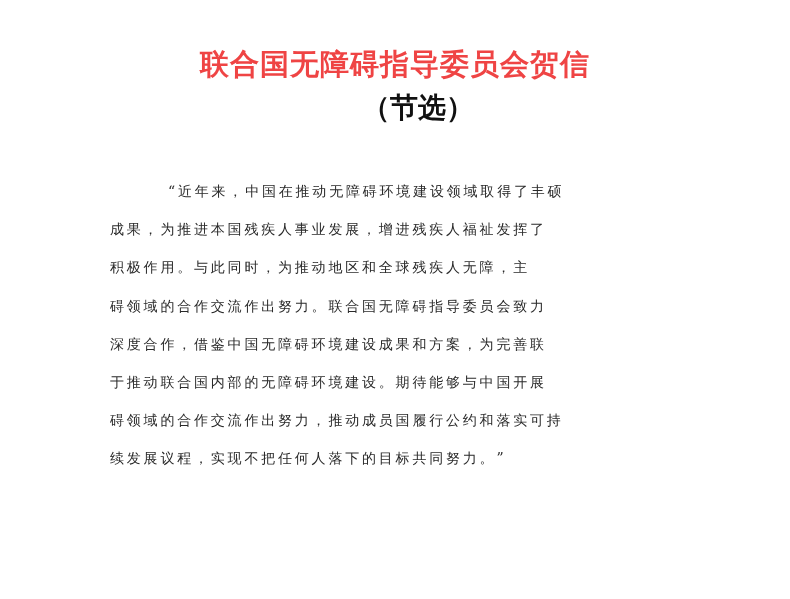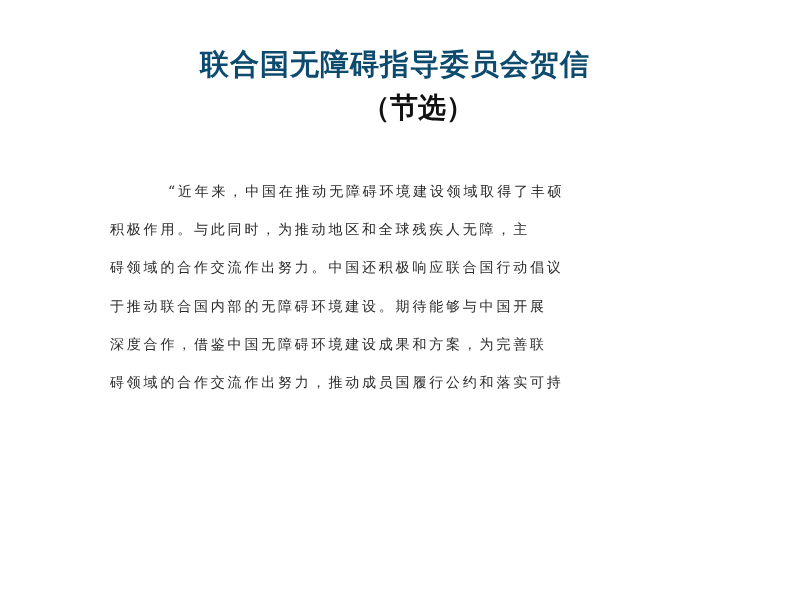--- a/index.html
+++ b/index.html
@@ -18,21 +18,21 @@
       position: absolute;
       top: 44px;
       left: 0;
       width: 790px;
       text-align: center;
       font-family: "DejaVu Sans", sans-serif;
       font-weight: bold;
       font-size: 29px;
       line-height: 40px;
       letter-spacing: 1px;
-      color: #0c4a6e;
+      color: #ef4444;
     }
     .subtitle {
       position: absolute;
       top: 88px;
       left: 0;
       width: 790px;
       text-align: center;
       font-family: "DejaVu Sans", sans-serif;
       font-weight: bold;
       font-size: 28px;
@@ -62,19 +62,21 @@
   </style>
 </head>
 <body>
 
 <div>
   <div class="title">联合国无障碍指导委员会贺信</div>
   <div class="subtitle">（节选）</div>
 
   <div class="body-text">
     <span class="line indent">“近年来，中国在推动无障碍环境建设领域取得了丰硕</span>
+    <span class="line">成果，为推进本国残疾人事业发展，增进残疾人福祉发挥了</span>
     <span class="line">积极作用。与此同时，为推动地区和全球残疾人无障，主</span>
-    <span class="line">碍领域的合作交流作出努力。中国还积极响应联合国行动倡议</span>
+    <span class="line">碍领域的合作交流作出努力。联合国无障碍指导委员会致力</span>
+    <span class="line">深度合作，借鉴中国无障碍环境建设成果和方案，为完善联</span>
     <span class="line">于推动联合国内部的无障碍环境建设。期待能够与中国开展</span>
-    <span class="line">深度合作，借鉴中国无障碍环境建设成果和方案，为完善联</span>
     <span class="line">碍领域的合作交流作出努力，推动成员国履行公约和落实可持</span>
+    <span class="line">续发展议程，实现不把任何人落下的目标共同努力。”</span>
   </div>
 </div>
 
 </body></html>

